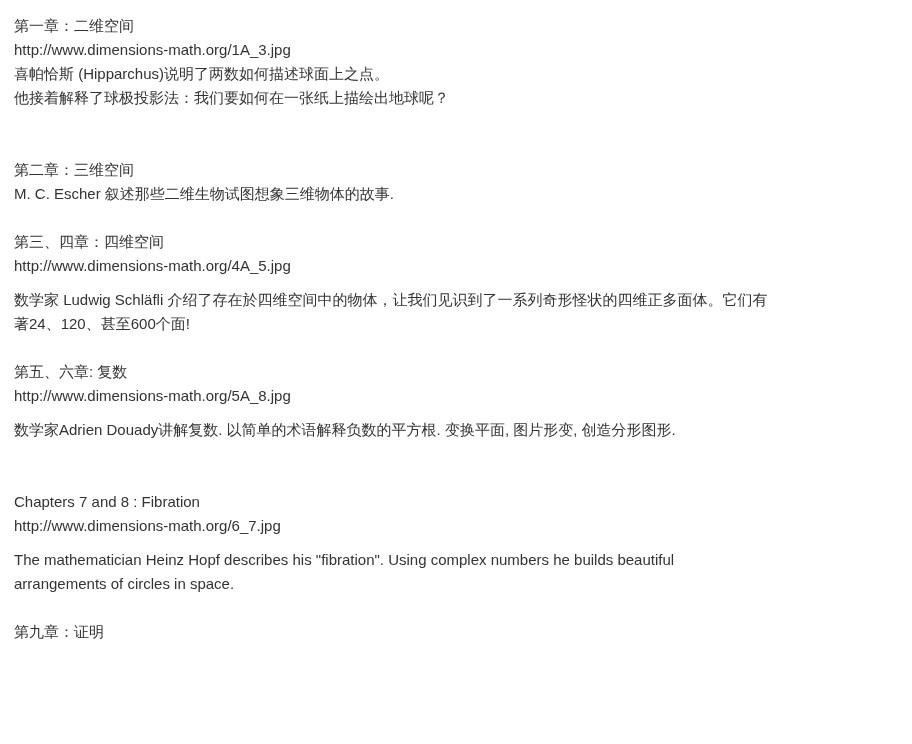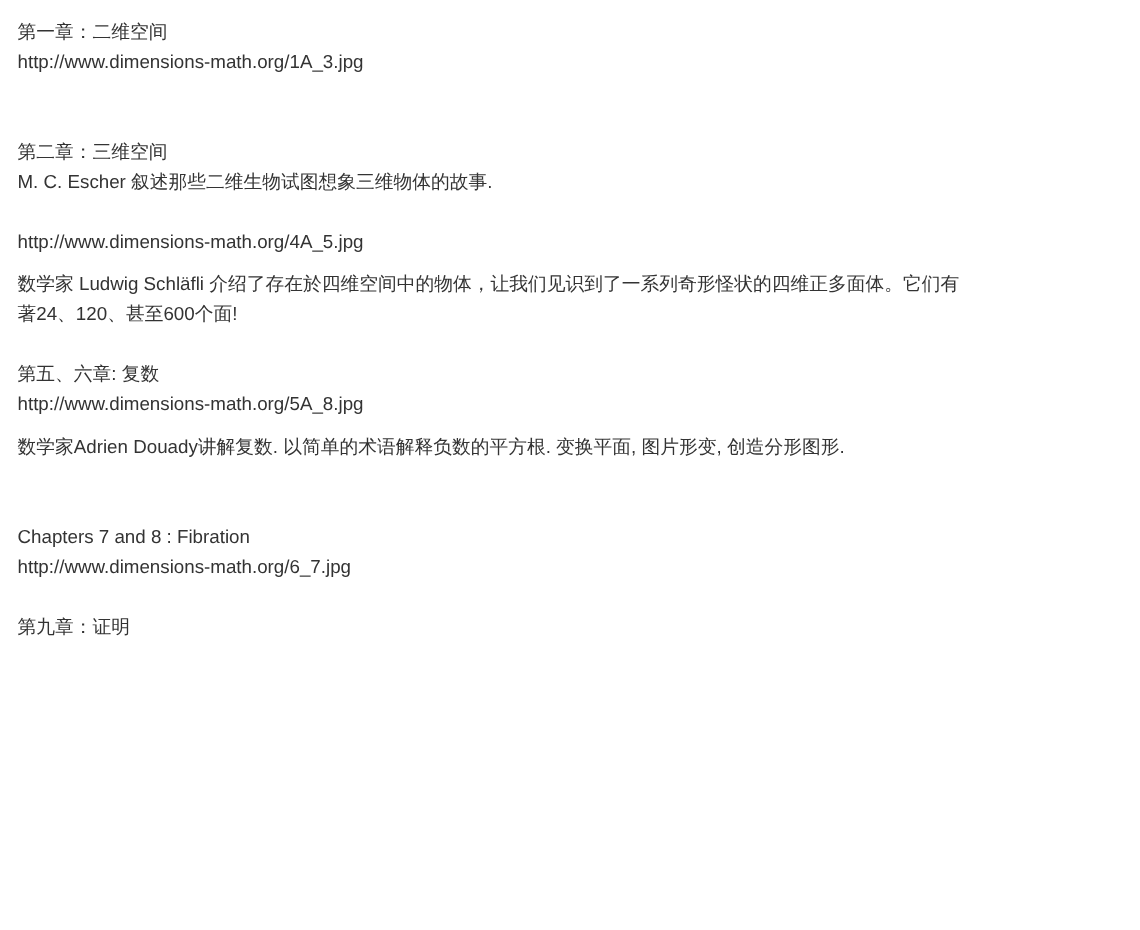--- a/index.html
+++ b/index.html
@@ -39,45 +39,53 @@
     margin-top: 10px;
   }
 </style>
 </head>
 <body>
 
 <div id="doc">
   <section class="sec gap-large">
     <div class="line title">第一章：二维空间</div>
     <div class="line url">http://www.dimensions-math.org/1A_3.jpg</div>
+    <div class="desc">
+        <div class="line">喜帕恰斯 (Hipparchus)说明了两数如何描述球面上之点。</div>
+        <div class="line">他接着解释了球极投影法：我们要如何在一张纸上描绘出地球呢？</div>
+      </div>
   </section>
 
   <section class="sec">
     <div class="line title">第二章：三维空间</div>
     <div class="desc">
         <div class="line">M. C. Escher 叙述那些二维生物试图想象三维物体的故事.</div>
       </div>
   </section>
 
   <section class="sec">
+    <div class="line title">第三、四章：四维空间</div>
     <div class="line url">http://www.dimensions-math.org/4A_5.jpg</div>
     <div class="desc detached">
         <div class="line">数学家 Ludwig Schläfli 介绍了存在於四维空间中的物体，让我们见识到了一系列奇形怪状的四维正多面体。它们有著24、120、甚至600个面!</div>
       </div>
   </section>
 
   <section class="sec gap-large">
     <div class="line title">第五、六章: 复数</div>
     <div class="line url">http://www.dimensions-math.org/5A_8.jpg</div>
     <div class="desc detached">
         <div class="line">数学家Adrien Douady讲解复数. 以简单的术语解释负数的平方根. 变换平面, 图片形变, 创造分形图形.</div>
       </div>
   </section>
 
   <section class="sec">
     <div class="line title">Chapters 7 and 8 : Fibration</div>
     <div class="line url">http://www.dimensions-math.org/6_7.jpg</div>
+    <div class="desc detached">
+        <div class="line">The mathematician Heinz Hopf describes his "fibration". Using complex numbers he builds beautiful arrangements of circles in space.</div>
+      </div>
   </section>
 
   <section class="sec gap-none">
     <div class="line title">第九章：证明</div>
   </section>
 </div>
 
 </body></html>

